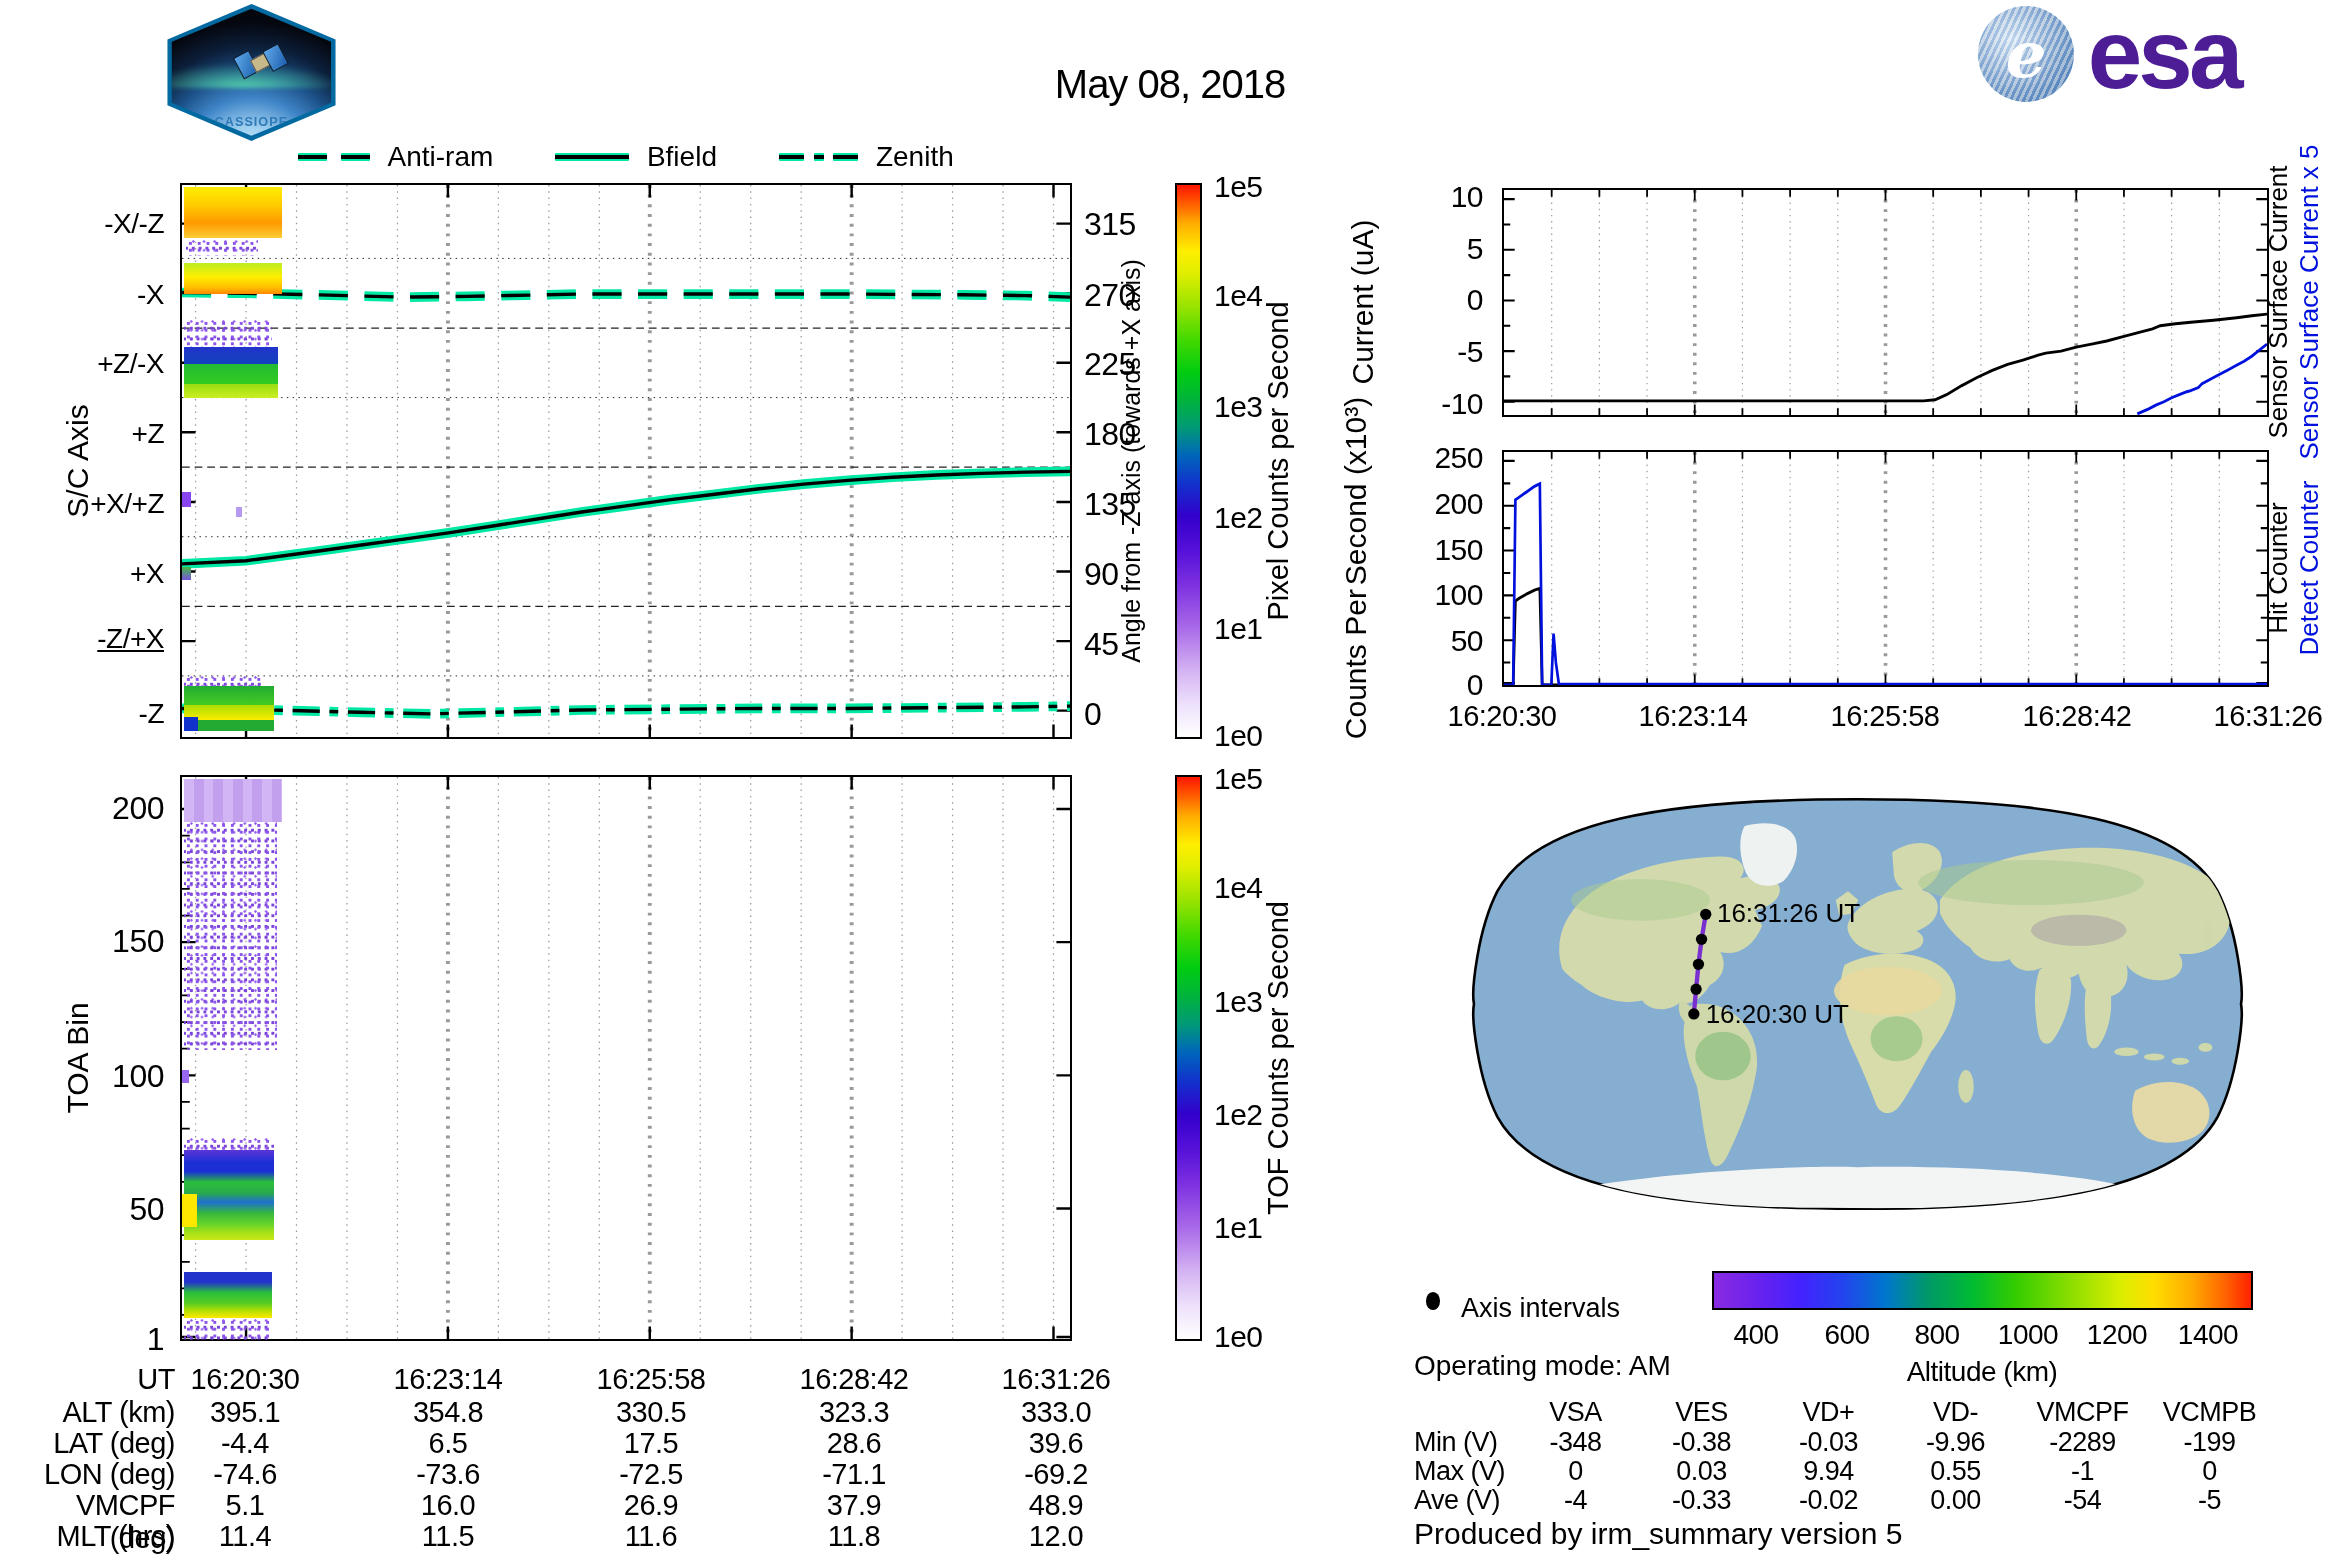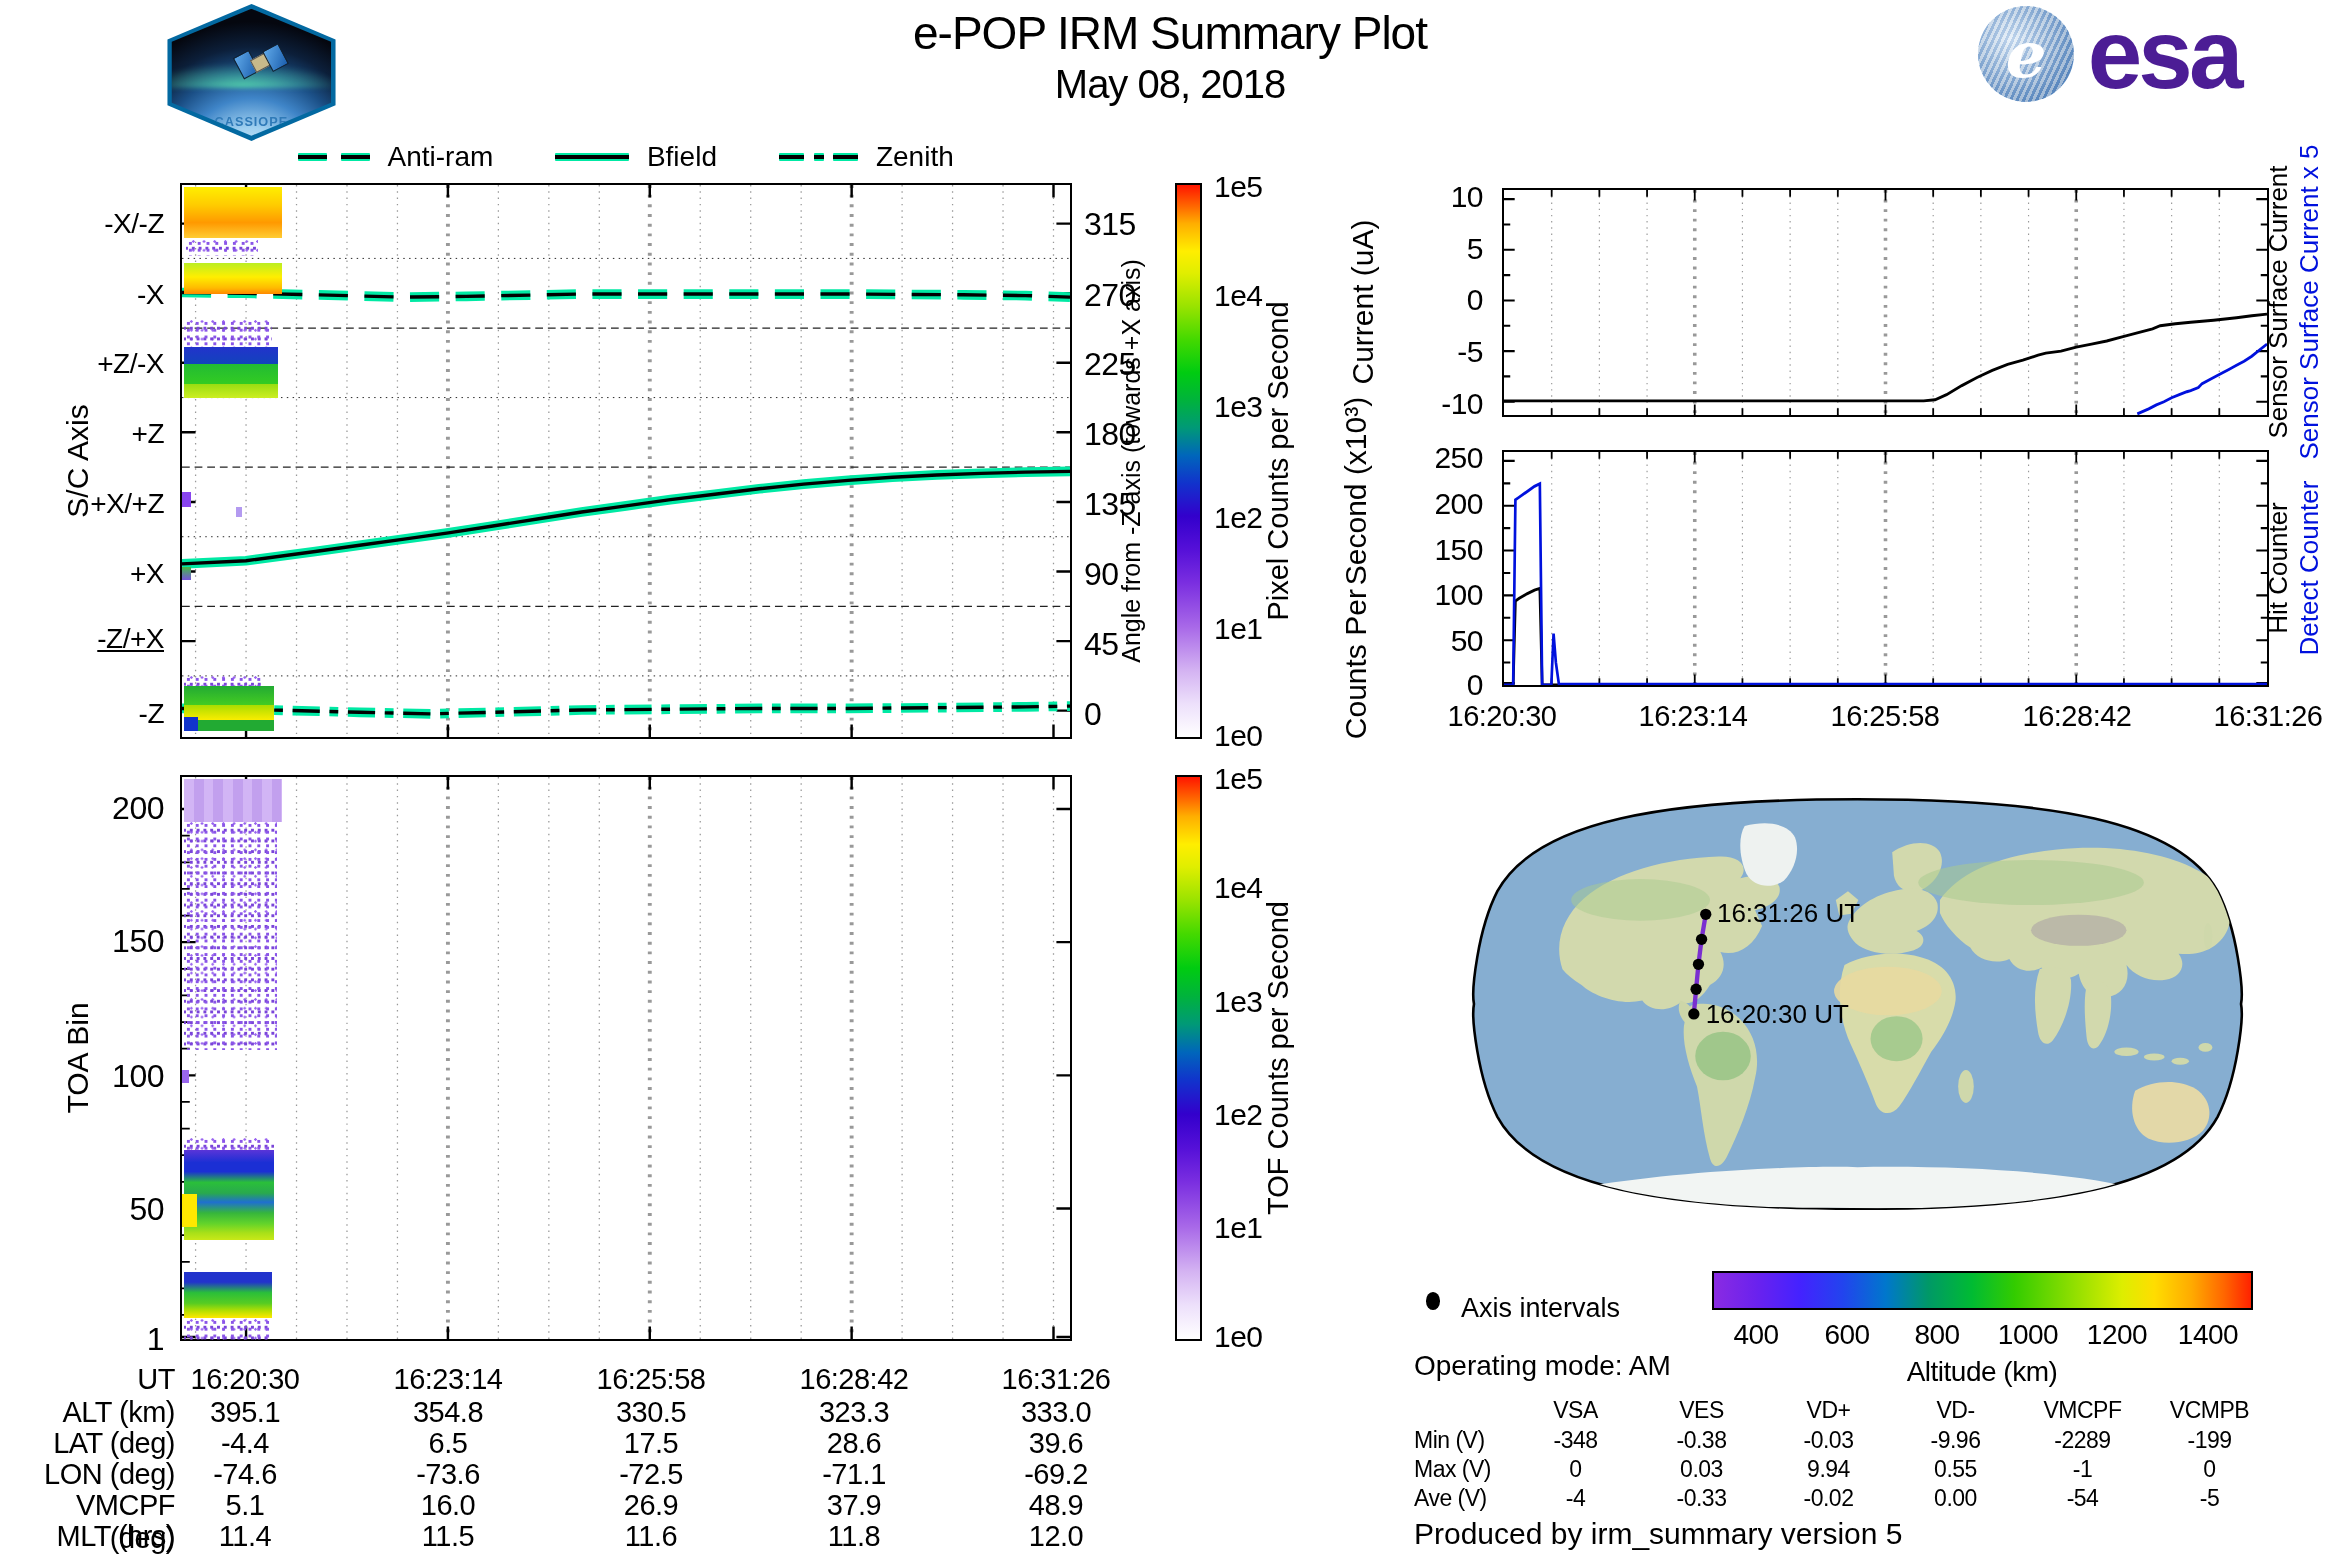--- a/index.html
+++ b/index.html
@@ -45,42 +45,41 @@
   .esa{position:absolute;left:1978px;top:5.9px;display:flex;align-items:center;gap:13.7px;}
   .esa-globe{width:96px;height:96px;border-radius:50%;position:relative;overflow:hidden;
      background:repeating-linear-gradient(115deg,#cfe2f3 0 2.9px,#6f9fd4 2.9px 5.9px);}
   .esa-globe::before{content:"";position:absolute;inset:0;border-radius:50%;
      background:radial-gradient(circle at 35% 35%,rgba(255,255,255,.55),rgba(20,60,120,.25) 75%);}
   .esa-e{position:absolute;left:50%;top:52%;transform:translate(-50%,-52%);font-size:64px;font-weight:bold;
      color:#fff;font-family:"DejaVu Serif",serif;font-style:italic;}
   .esa-word{font-size:98px;font-weight:bold;color:#4c1d95;letter-spacing:-3.9px;line-height:88px;}
   .ephe-label{position:absolute;font-size:29px;letter-spacing:-0.5px;text-align:right;width:146px;}
   .ephe-val{position:absolute;font-size:29px;letter-spacing:-0.5px;text-align:center;width:176px;}
-  .vtab{position:absolute;font-size:23px;letter-spacing:-0.5px;}
+  .vtab{position:absolute;font-size:27px;letter-spacing:-0.5px;}
   .vtab-cell{position:absolute;width:127px;text-align:center;}
   .mapdot{fill:#000;}
 </style>
 </head>
 <body>
 
 <div class="canvas">
 
   <div class="hexpatch">
     <div class="hexinner">
       <div class="aurora"></div>
       <div class="sat">
         <div class="panel" style="left:0;top:0;"></div>
         <div class="bus"></div>
         <div class="panel" style="left:29px;top:7.8px;"></div>
       </div>
       <div class="cassiope-text">CASSIOPE</div>
     </div>
   </div>
 
-  <div class="abs" style="left:1170px;top:33px;transform:translate(-50%,-50%);font-size:46px;letter-spacing:-1px;">e-POP IRM Summary Plot</div>
   <div class="abs" style="left:1170px;top:84px;transform:translate(-50%,-50%);font-size:40px;letter-spacing:-1px;">May 08, 2018</div>
 
   <div class="esa">
     <div class="esa-globe">
         <div class="esa-e">e</div>
       </div>
     <div class="esa-word">esa</div>
   </div>
 
   <div class="legend-row" style="left:180px;top:141px;width:892px;gap:62px;">

